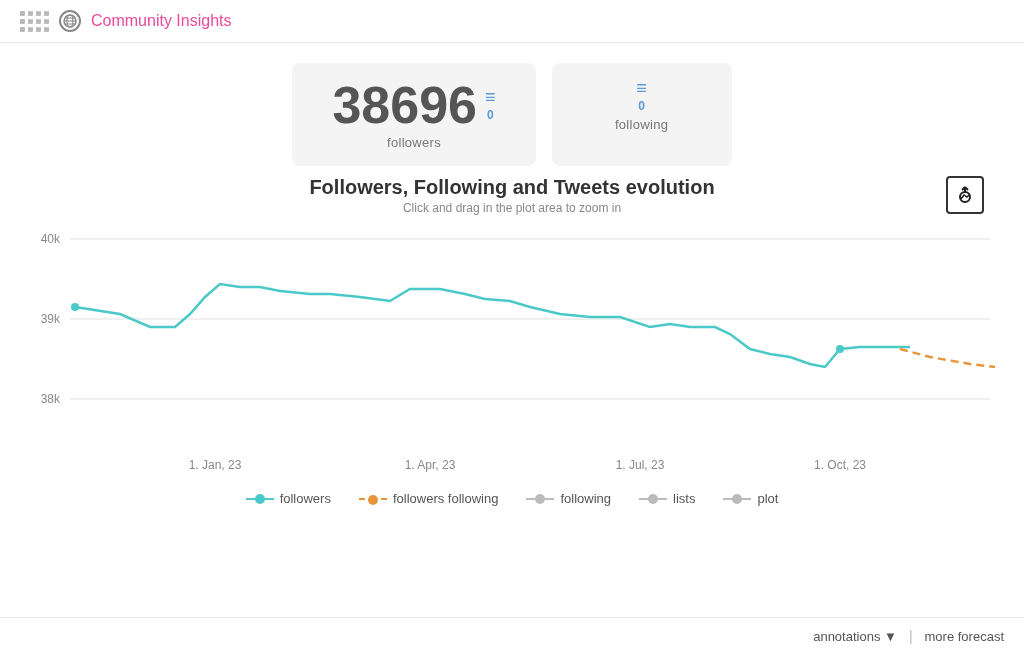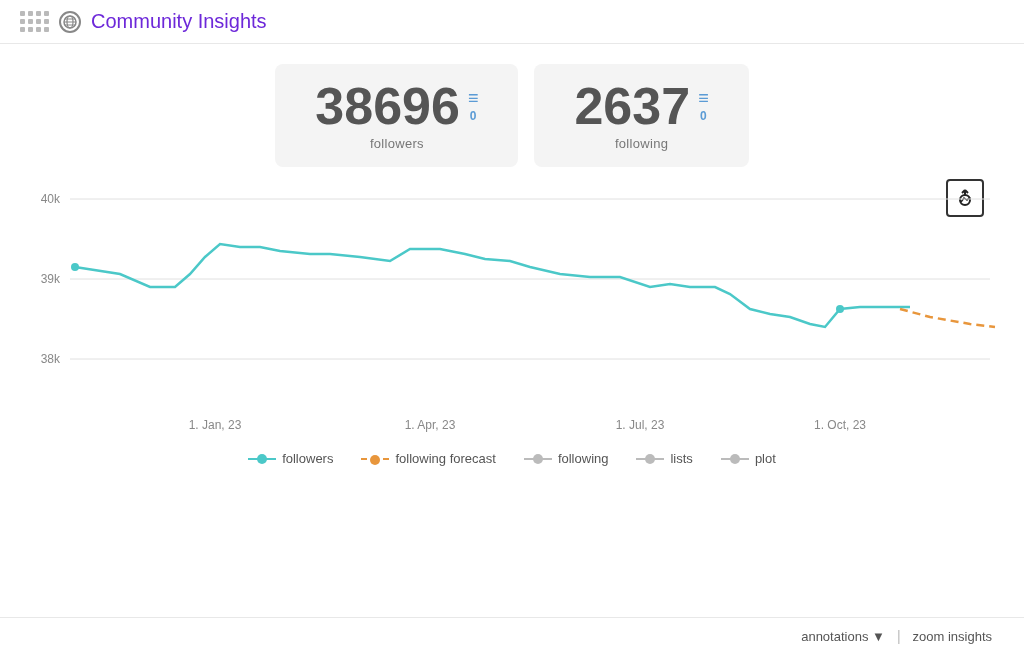--- a/index.html
+++ b/index.html
@@ -38,22 +38,22 @@
       height: 22px;
       border: 2px solid #888;
       border-radius: 50%;
       display: inline-flex;
       align-items: center;
       justify-content: center;
       position: relative;
       overflow: hidden;
     }
     .header-title {
-      font-size: 20px;
-      color: #6d28d9;
+      font-size: 16px;
+      color: #ec4899;
       font-weight: 500;
     }
 
     
     .stats-row {
       display: flex;
       justify-content: center;
       gap: 16px;
       padding: 20px 20px 10px;
     }
@@ -163,21 +163,21 @@
 
     
     .footer {
       position: absolute;
       bottom: 0;
       left: 0;
       right: 0;
       display: flex;
       justify-content: flex-end;
       align-items: center;
-      padding: 10px 32px;
+      padding: 10px 20px;
       border-top: 1px solid #e8e8e8;
       gap: 12px;
     }
     .footer-annotations {
       font-size: 13px;
       color: #555;
       cursor: pointer;
       display: flex;
       align-items: center;
       gap: 4px;
@@ -228,43 +228,44 @@
       <span class="stat-number">38696</span>
       <div class="stat-badge">
         <span class="stat-badge-icon">≡</span>
         <span class="stat-badge-num">0</span>
       </div>
     </div>
     <span class="stat-label">followers</span>
   </div>
   <div class="stat-card">
     <div class="stat-number-row">
-      <span class="stat-number">2637</span>
       <div class="stat-badge">
         <span class="stat-badge-icon">≡</span>
         <span class="stat-badge-num">0</span>
       </div>
     </div>
     <span class="stat-label">following</span>
   </div>
 </div>
 
 <div class="chart-container">
   <div class="chart-title-area">
+    <span class="chart-title">Followers, Following and Tweets evolution</span>
     <div class="chart-expand-btn">
       <svg width="22" height="22" viewBox="0 0 22 22">
         <circle cx="11" cy="13" r="5" fill="none" stroke="#222" stroke-width="2"></circle>
         <line x1="11" y1="3" x2="11" y2="8" stroke="#222" stroke-width="2"></line>
         <line x1="8" y1="6" x2="11" y2="3" stroke="#222" stroke-width="2"></line>
         <line x1="14" y1="6" x2="11" y2="3" stroke="#222" stroke-width="2"></line>
 
         <polyline points="7,15 10,11 13,13 16,10" fill="none" stroke="#222" stroke-width="1.5"></polyline>
       </svg>
     </div>
   </div>
+  <div class="chart-subtitle">Click and drag in the plot area to zoom in</div>
 
   <div class="chart-svg-wrapper">
     <svg width="984" height="260" viewBox="0 0 984 260" style="display:block;">
 
       <line x1="50" y1="20" x2="970" y2="20" stroke="#e0e0e0" stroke-width="1"></line>
       <line x1="50" y1="100" x2="970" y2="100" stroke="#e0e0e0" stroke-width="1"></line>
       <line x1="50" y1="180" x2="970" y2="180" stroke="#e0e0e0" stroke-width="1"></line>
 
       <text x="40" y="24" text-anchor="end" font-size="12" fill="#888">40k</text>
       <text x="40" y="104" text-anchor="end" font-size="12" fill="#888">39k</text>
@@ -339,21 +340,21 @@
     </div>
     <span>followers</span>
   </div>
 
   <div class="legend-item">
     <div style="position:relative;width:28px;height:12px;display:flex;align-items:center;">
       <div style="width:28px;height:0;border-top:2px dashed #e8963c;position:relative;">
         <div style="width:10px;height:10px;border-radius:50%;background:#e8963c;position:absolute;top:-5px;left:9px;"></div>
       </div>
     </div>
-    <span>following forecast</span>
+    <span>followers following</span>
   </div>
 
   <div class="legend-item">
     <div style="position:relative;width:28px;height:12px;display:flex;align-items:center;">
       <div style="width:28px;height:2px;background:#bbb;position:relative;">
         <div style="width:10px;height:10px;border-radius:50%;background:#bbb;position:absolute;top:-4px;left:9px;"></div>
       </div>
     </div>
     <span>following</span>
   </div>
@@ -373,14 +374,14 @@
         <div style="width:10px;height:10px;border-radius:50%;background:#bbb;position:absolute;top:-4px;left:9px;"></div>
       </div>
     </div>
     <span>plot</span>
   </div>
 </div>
 
 <div class="footer">
   <span class="footer-annotations">annotations ▼</span>
   <span class="footer-separator">|</span>
-  <span class="footer-more">zoom insights</span>
+  <span class="footer-more">more forecast</span>
 </div>
 
 </body></html>

